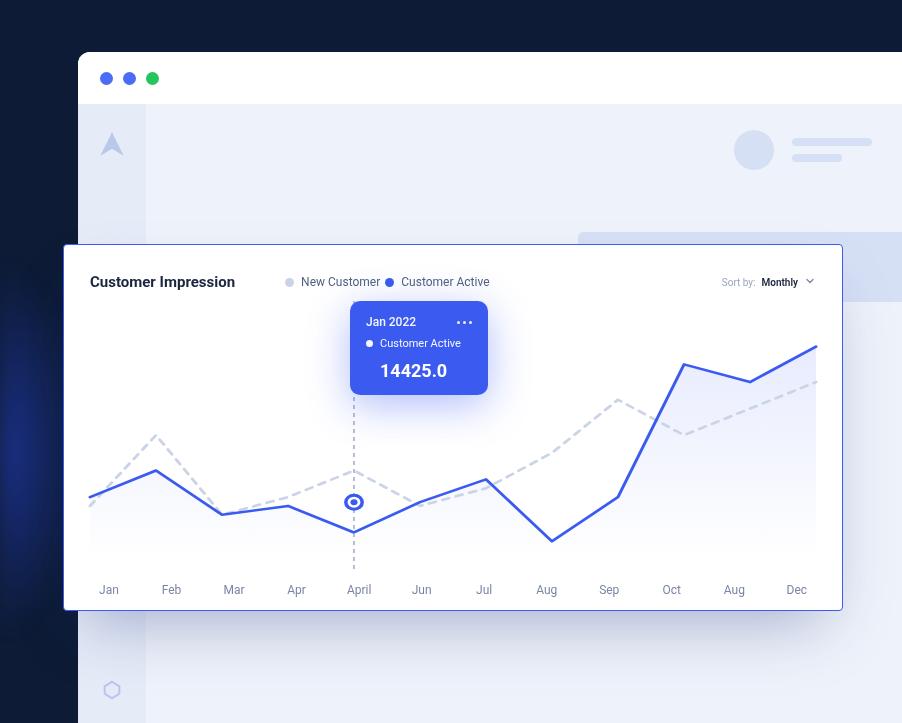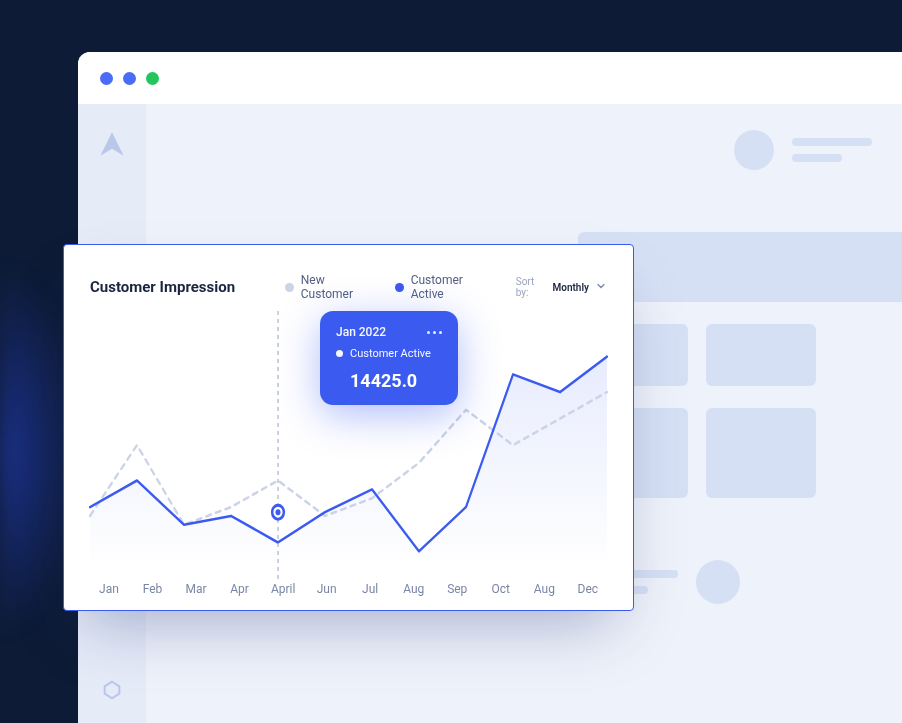--- a/index.html
+++ b/index.html
@@ -94,60 +94,60 @@
   .row-sk { display: flex; align-items: center; gap: 18px; margin-bottom: 20px; margin-top: 40px;}
   .line-sk.w3 { width: 100px; height: 8px; }
   .line-sk.w4 { width: 70px;  height: 8px; }
   .avatar-sk.small { width: 44px; height: 44px; }
   
   
   .chart-card {
     position: absolute;
     left: 63px;
     top: 244px;
-    width: 571px;
+    width: 780px;
     height: 367px;
     background: #ffffff;
     border: 1px solid #3b5bf0;
     border-radius: 4px;
     box-shadow: 0 30px 60px -20px rgba(30,50,120,0.35);
     padding: 28px 26px 18px 26px;
   }
   .chart-header {
     display: flex;
     align-items: center;
     gap: 20px;
   }
   .chart-title {
     font-size: 15px;
     font-weight: 700;
     color: #1b2540;
     flex: 0 0 auto;
     margin-right: 30px;
   }
-  .legend { display: flex; align-items: center; gap: 18px; font-size: 12px; color: #536183;}
+  .legend { display: flex; align-items: center; gap: 5px; font-size: 12px; color: #536183;}
   .legend-item { display: flex; align-items: center; gap: 7px; }
   .legend-dot { width: 9px; height: 9px; border-radius: 50%; }
   .legend-dot.grey { background: #cbd3e6; }
   .legend-dot.blue { background: #3b5bf0; }
   .sort-group { margin-left: auto; display: flex; align-items: center; gap: 6px; font-size: 10px;}
   .sort-label { color: #9aa4bf; }
   .sort-value { color: #1b2540; font-weight: 600; }
   .chevron svg { width: 12px; height: 12px; }
   
   .plot-area {
     position: relative;
     margin-top: 38px;
     height: 230px;
   }
   svg.plot { width: 100%; height: 100%; overflow: visible; }
   .x-axis {
     display: flex;
     justify-content: space-between;
-    margin-top: 13px;
+    margin-top: 24px;
     font-size: 12px;
     color: #7a86a6;
     padding: 0 4px;
   }
   .x-label { width: 30px; text-align: center; }
   
   
   .tooltip {
     position: absolute;
     background: #3b5bf0;
@@ -264,21 +264,21 @@
     </defs>
     <path d="M 0 168.0769230769231 L 0 168.0769230769231 L 56.36363636363637 141.53846153846155 L 112.72727272727273 185.76923076923077 L 169.09090909090907 176.9230769230769 L 225.45454545454547 203.46153846153845 L 281.8181818181818 173.16346153846155 L 338.18181818181813 150.3846153846154 L 394.54545454545456 212.30769230769232 L 450.90909090909093 168.0769230769231 L 507.2727272727273 35.38461538461539 L 563.6363636363636 53.076923076923066 L 620 17.69230769230768 L 620 230 L 0 230 Z" fill="url(#grad)"></path>
   <path d="M 0 176.9230769230769 L 0 176.9230769230769 L 56.36363636363637 106.15384615384616 L 112.72727272727273 185.76923076923077 L 169.09090909090907 168.0769230769231 L 225.45454545454547 141.53846153846155 L 281.8181818181818 176.9230769230769 L 338.18181818181813 159.23076923076923 L 394.54545454545456 123.84615384615384 L 450.90909090909093 70.76923076923077 L 507.2727272727273 106.15384615384616 L 563.6363636363636 79.61538461538461 L 620 53.076923076923066" fill="none" stroke="#cbd3e6" stroke-width="2.6" stroke-dasharray="6 6" stroke-linejoin="round" stroke-linecap="round"></path>
         <path d="M 0 168.0769230769231 L 0 168.0769230769231 L 56.36363636363637 141.53846153846155 L 112.72727272727273 185.76923076923077 L 169.09090909090907 176.9230769230769 L 225.45454545454547 203.46153846153845 L 281.8181818181818 173.16346153846155 L 338.18181818181813 150.3846153846154 L 394.54545454545456 212.30769230769232 L 450.90909090909093 168.0769230769231 L 507.2727272727273 35.38461538461539 L 563.6363636363636 53.076923076923066 L 620 17.69230769230768" fill="none" stroke="#3b5bf0" stroke-width="2.6" stroke-linejoin="round" stroke-linecap="round"></path>
         <line x1="225.45454545454547" y1="-28" x2="225.45454545454547" y2="240" stroke="#9aa4bf" stroke-width="1.2" stroke-dasharray="4 4"></line>
         <circle cx="225.45454545454547" cy="173.16346153846155" r="7" fill="#fff" stroke="#3b5bf0" stroke-width="3"></circle>
         <circle cx="225.45454545454547" cy="173.16346153846155" r="3" fill="#3b5bf0"></circle>
       </svg>
 
     
-    <div class="tooltip" id="tooltip" style="left: 230px; top: -28px; border-radius: 13px;">
+    <div class="tooltip" id="tooltip" style="left: 260px; top: -28px;">
       <div class="tooltip-hdr">
         <span class="tooltip-date">Jan 2022</span>
         <span class="tooltip-dots">
             <span></span>
             <span></span>
             <span></span>
           </span>
       </div>
       <div class="tooltip-row">
         <span class="tooltip-bullet"></span>

